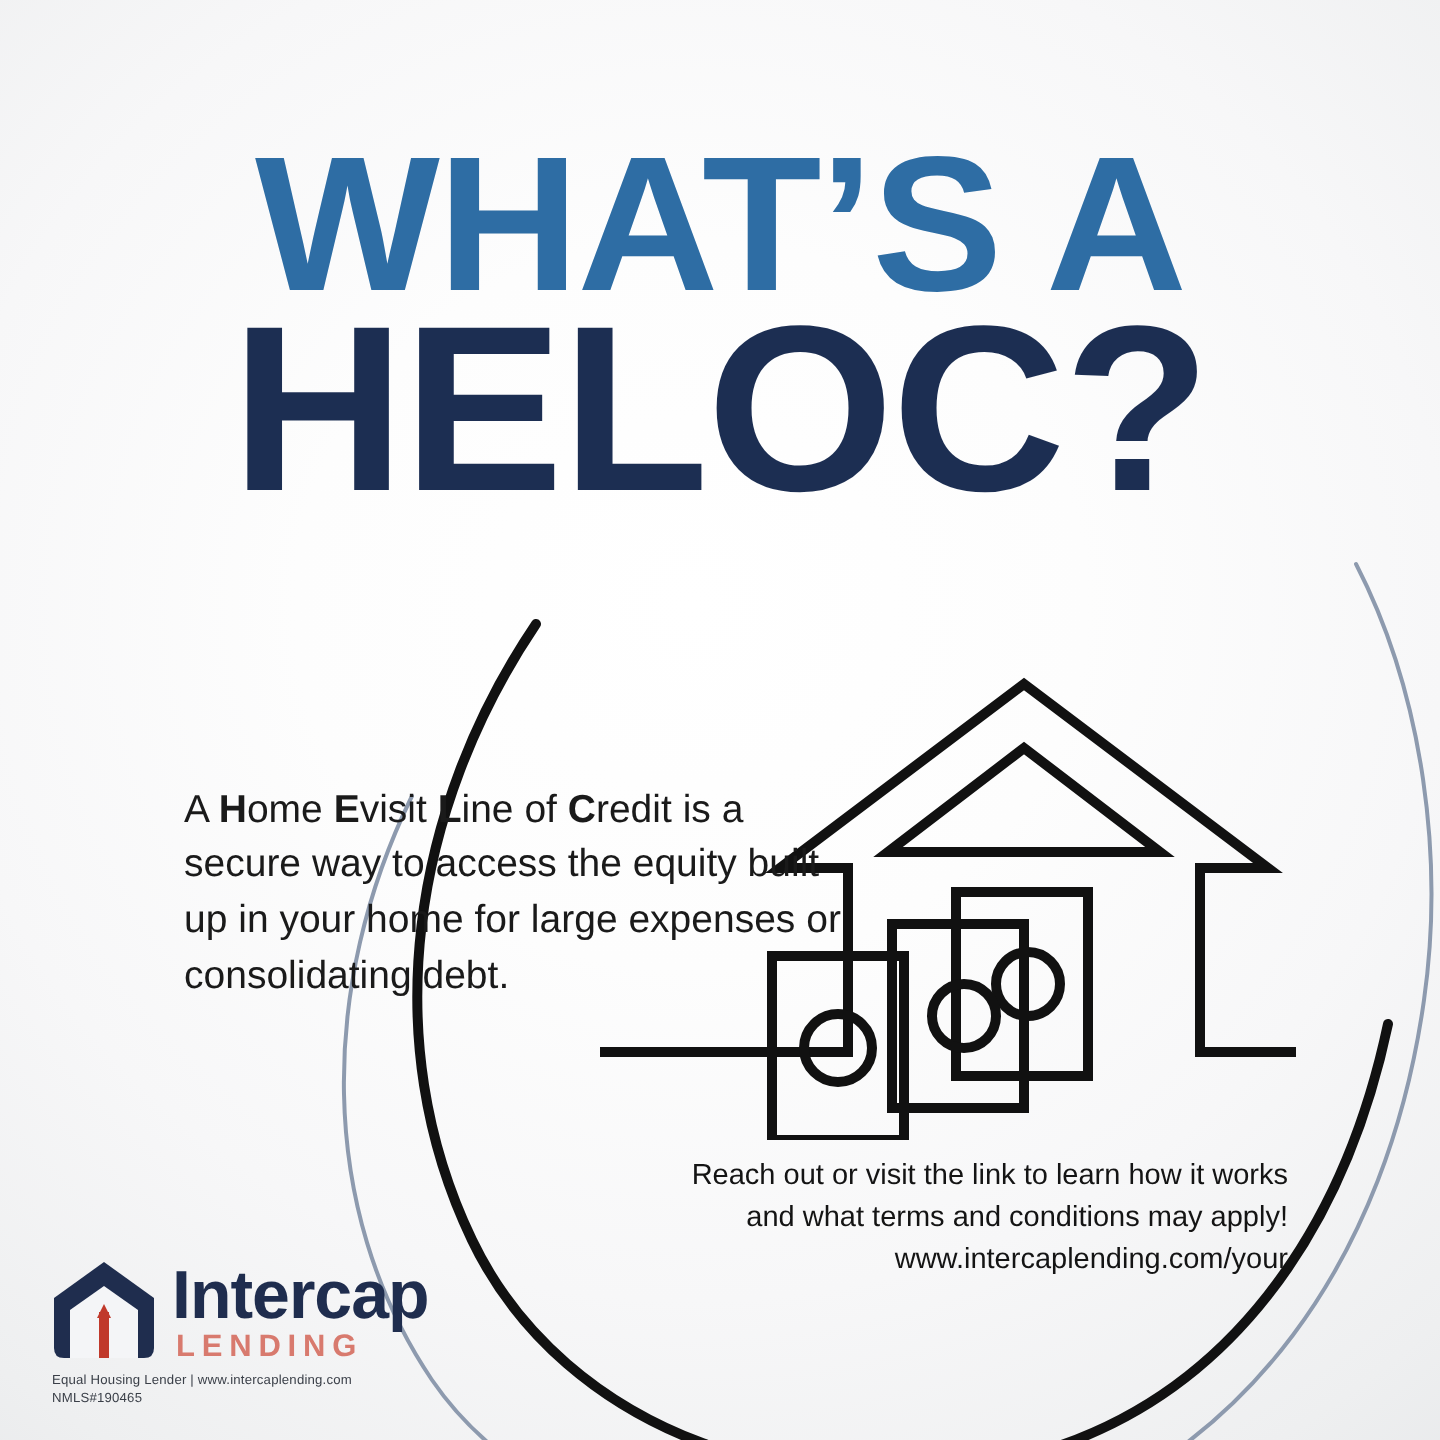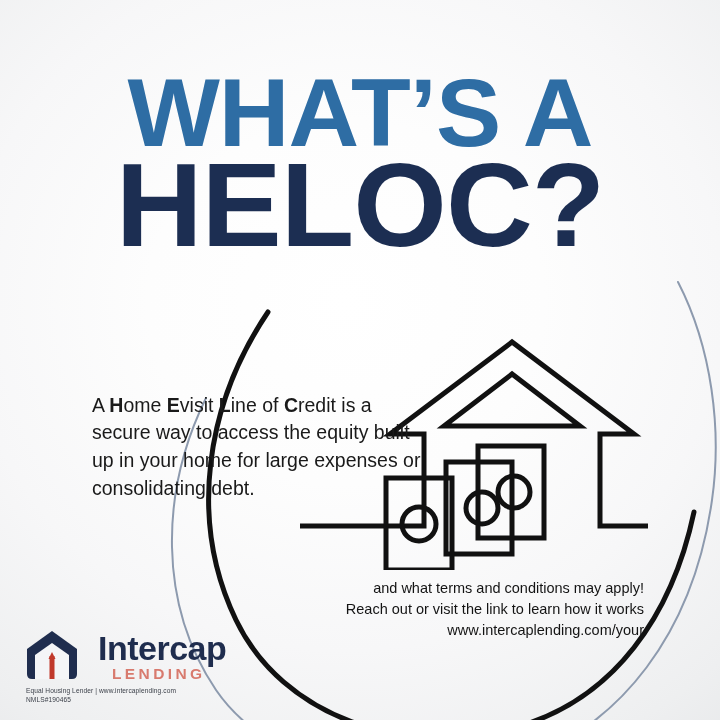--- a/index.html
+++ b/index.html
@@ -104,21 +104,20 @@
   
   .logo {
     position: absolute;
     left: 26px;
     top: 630px;
     z-index: 5;
   }
   .logo-row {
     display: flex;
     align-items: flex-start;
-    gap: 12px;
   }
   .logo-mark {
     width: 52px;
     height: 50px;
     flex: 0 0 auto;
   }
   .logo-words {
     margin-left: 8px;
     margin-top: 1px;
     line-height: 1;
@@ -130,21 +129,21 @@
     letter-spacing: -0.5px;
     display: block;
   }
   .logo-sub {
     font-size: 15.5px;
     font-weight: bold;
     color: #d87a6e;
     letter-spacing: 3.4px;
     display: block;
     margin-top: 1px;
-    margin-left: 14px;
+    margin-left: 2px;
   }
   .logo-fine {
     margin-top: 4px;
     font-size: 6.6px;
     line-height: 1.45;
     color: #3a3f48;
     letter-spacing: 0.1px;
   }
   .logo-fine div { white-space: nowrap; }
 </style>
@@ -180,22 +179,22 @@
 
       <path d="M 164 132 L 230 132 L 230 224 L 164 224 Z"></path>
       <circle cx="200" cy="178" r="16"></circle>
 
       <path d="M 104 148 L 170 148 L 170 240 L 104 240 Z"></path>
       <circle cx="137" cy="194" r="17"></circle>
     </g>
   </svg>
 
   <div class="cta">
+    <div>Reach out  or visit the link to learn how it works</div>
     <div>and what terms and conditions may apply!</div>
-    <div>Reach out  or visit the link to learn how it works</div>
     <div>www.intercaplending.com/your</div>
   </div>
 
   <div class="logo">
     <div class="logo-row">
       <svg class="logo-mark" viewBox="0 0 52 50">
 
         <path d="M26 1 L51 19 L51 44 Q51 49 46 49 L6 49 Q1 49 1 44 L1 19 Z" fill="#1f2d4e"></path>
 
         <path d="M26 13 L43 25 L43 49 L9 49 L9 25 Z" fill="#f4f5f7"></path>

